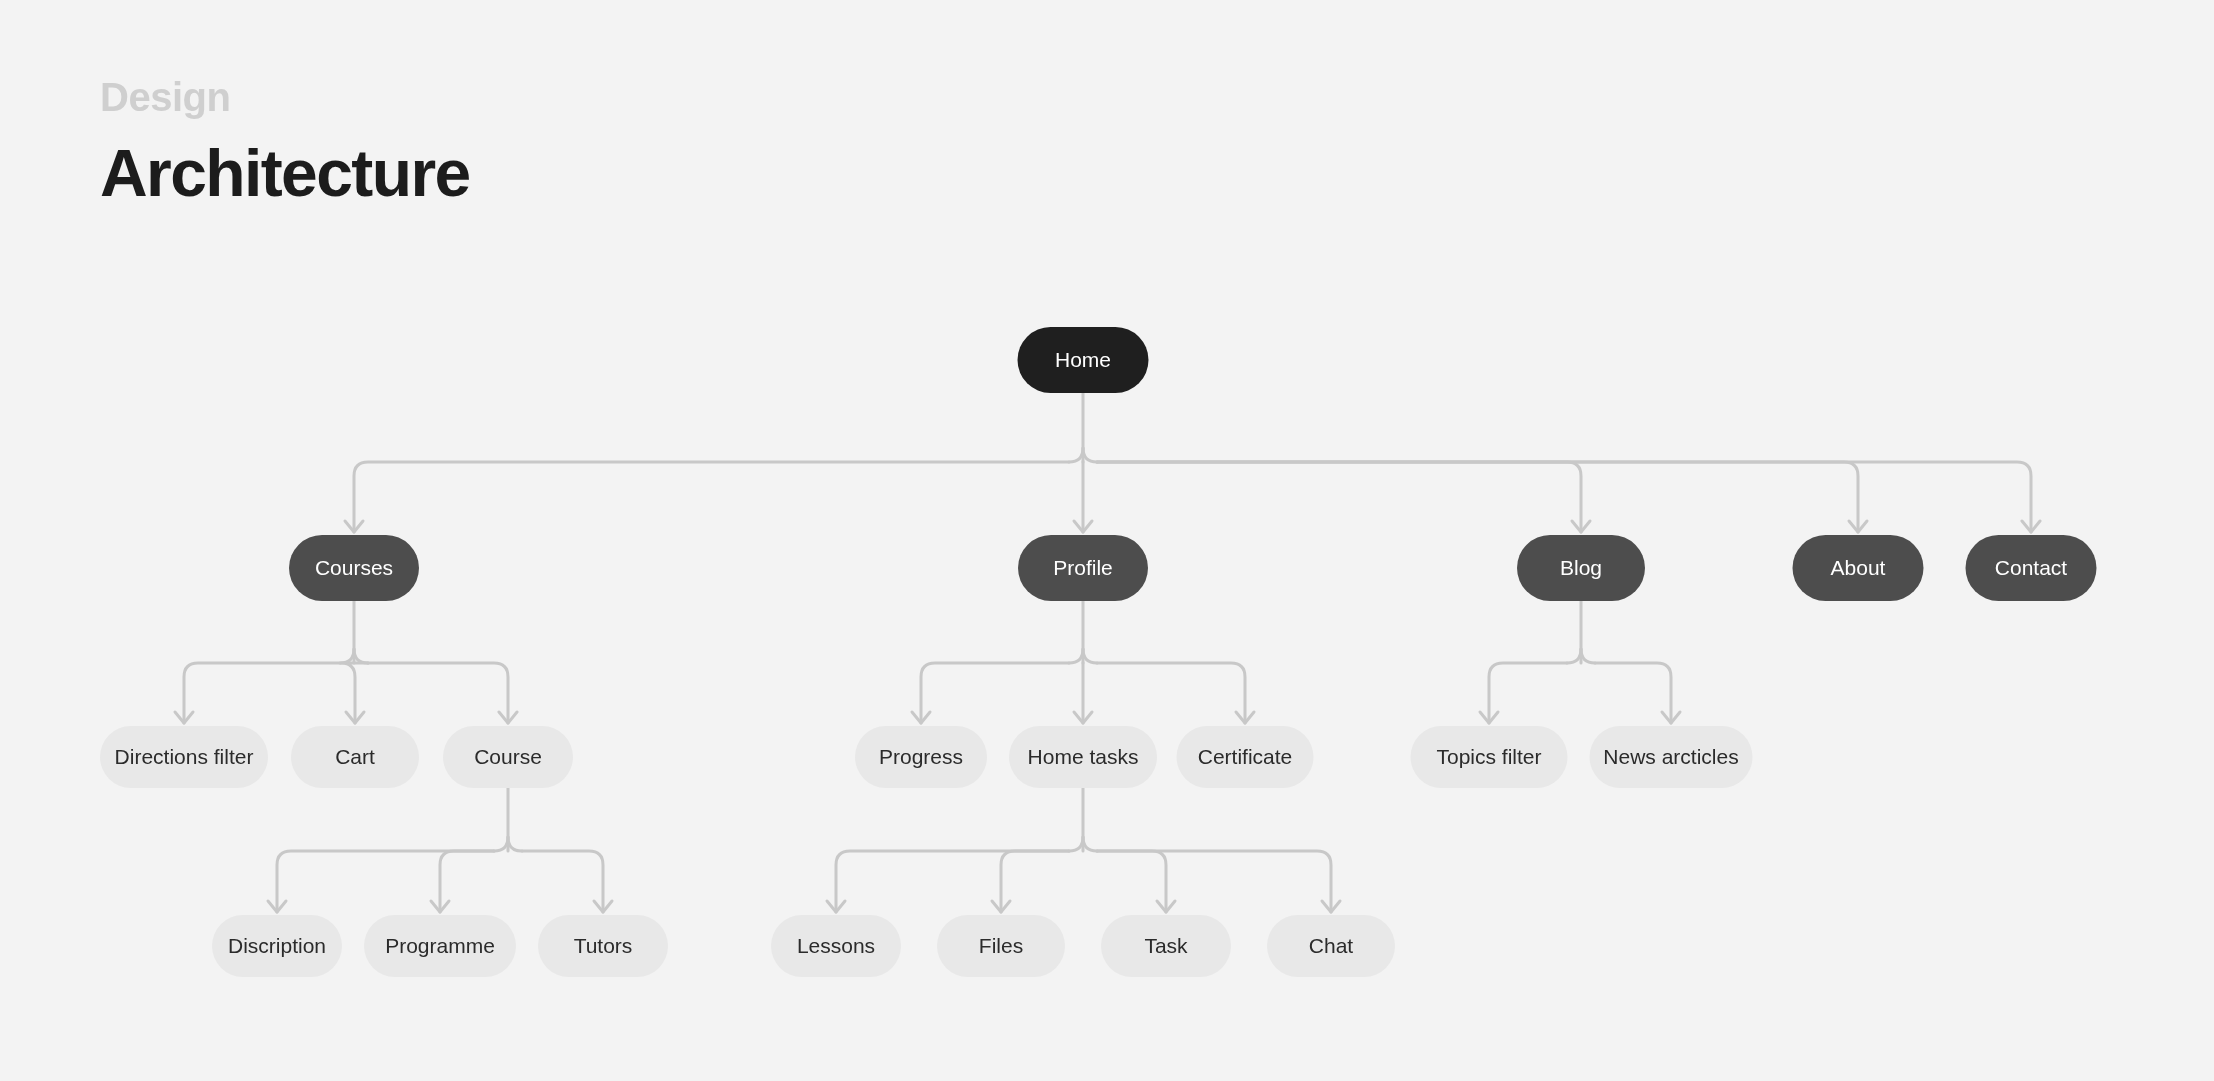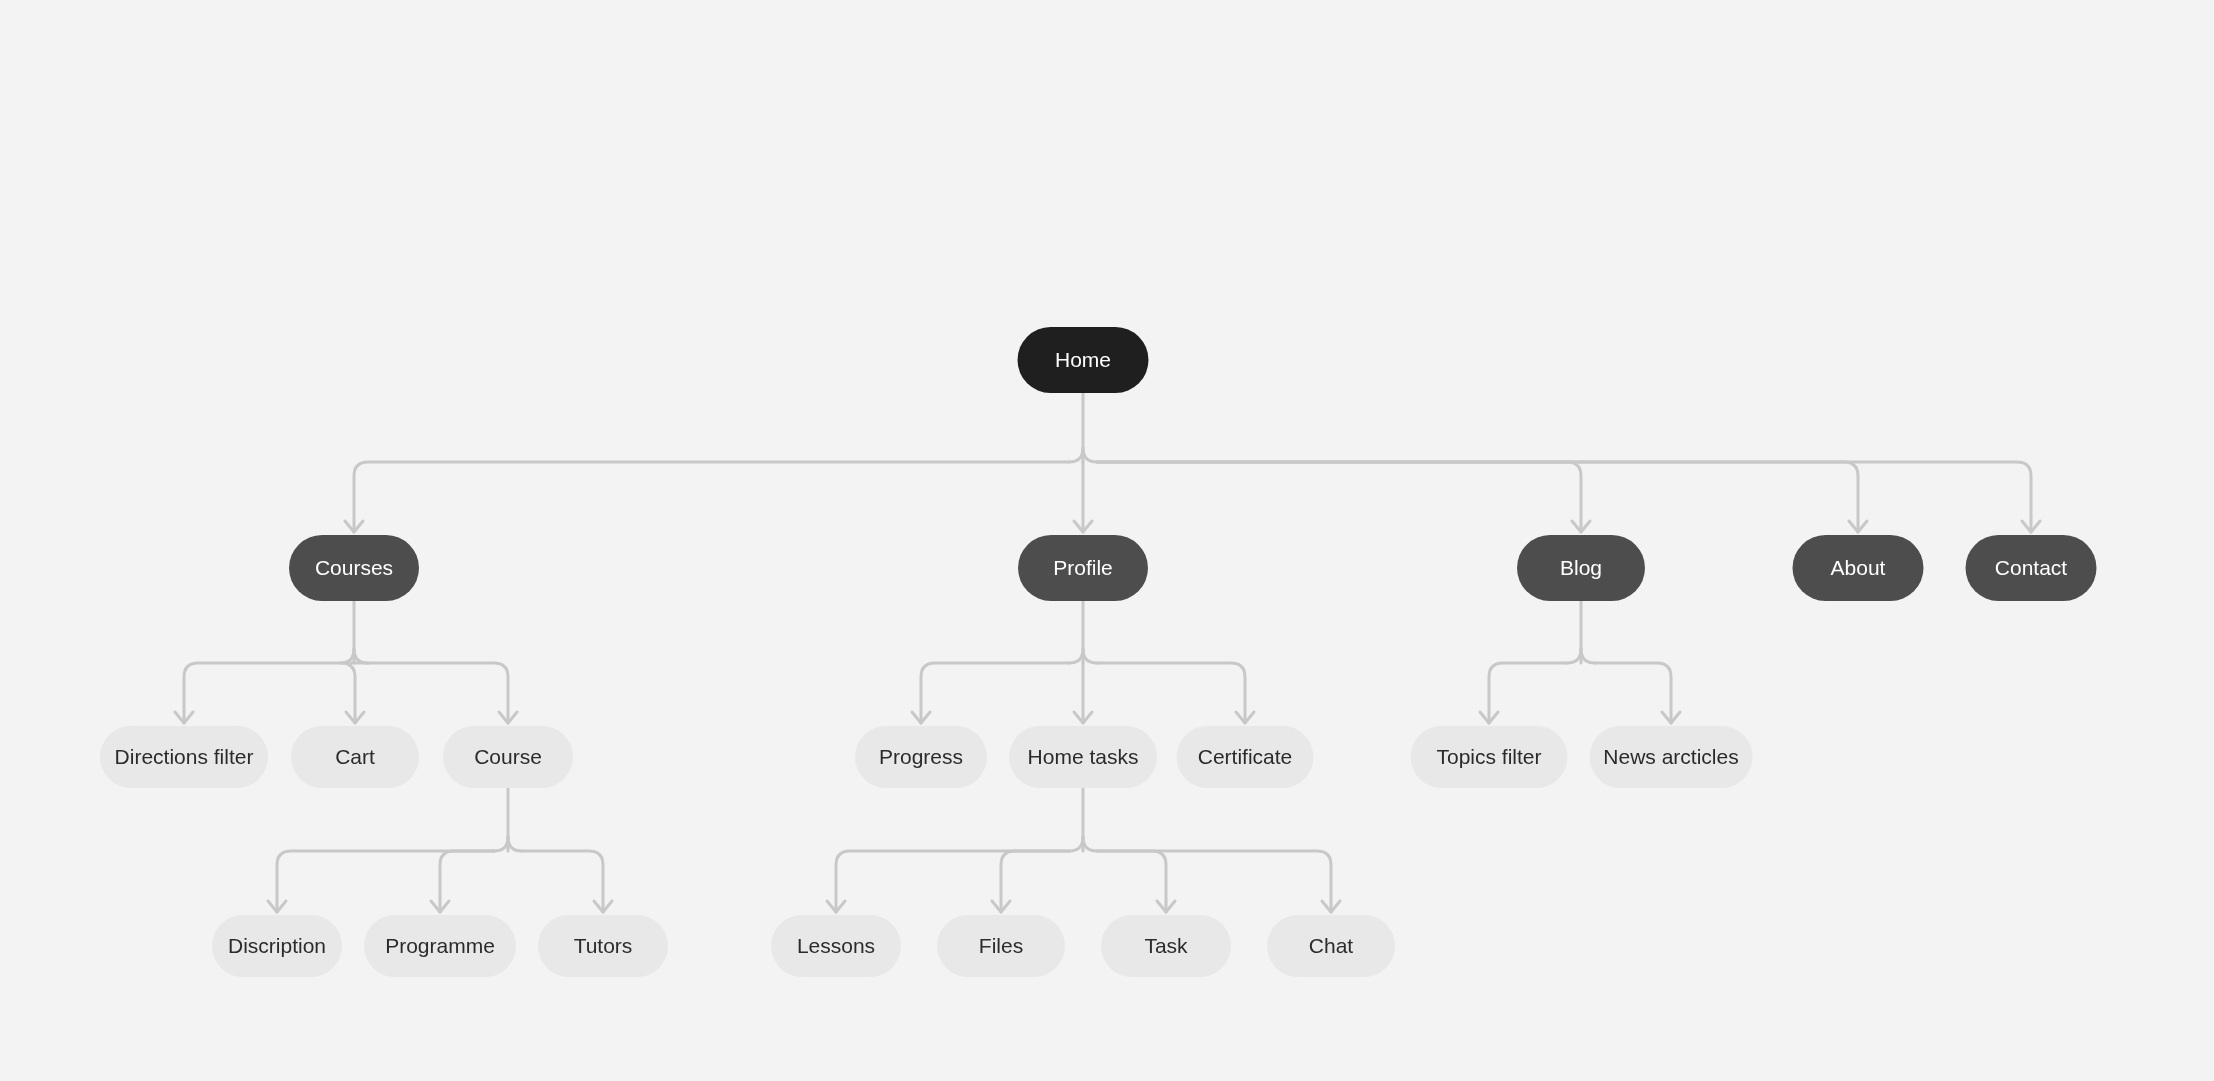--- a/index.html
+++ b/index.html
@@ -76,20 +76,24 @@
     stroke-width: 3;
     stroke-linecap: round;
     stroke-linejoin: round;
   }
 </style>
 </head>
 <body>
 
 <div id="page">
 
+  <div class="header">
+    <p class="eyebrow">Design</p>
+    <h1 class="title">Architecture</h1>
+  </div>
 
   <svg id="diagram" viewBox="0 0 2214 1081" xmlns="http://www.w3.org/2000/svg">
     <g id="edges-layer">
         <path d="M 1083 393 L 1083 462" class="edge"></path>
         <path d="M 1069 462 L 368 462 Q 354 462 354 476 L 354 532" class="edge"></path>
         <path d="M 345 521 L 354 532 L 363 521" class="arrowhead"></path>
         <path d="M 1083 462 L 1083 532" class="edge"></path>
         <path d="M 1074 521 L 1083 532 L 1092 521" class="arrowhead"></path>
         <path d="M 1097 462 L 1567 462 Q 1581 462 1581 476 L 1581 532" class="edge"></path>
         <path d="M 1572 521 L 1581 532 L 1590 521" class="arrowhead"></path>

